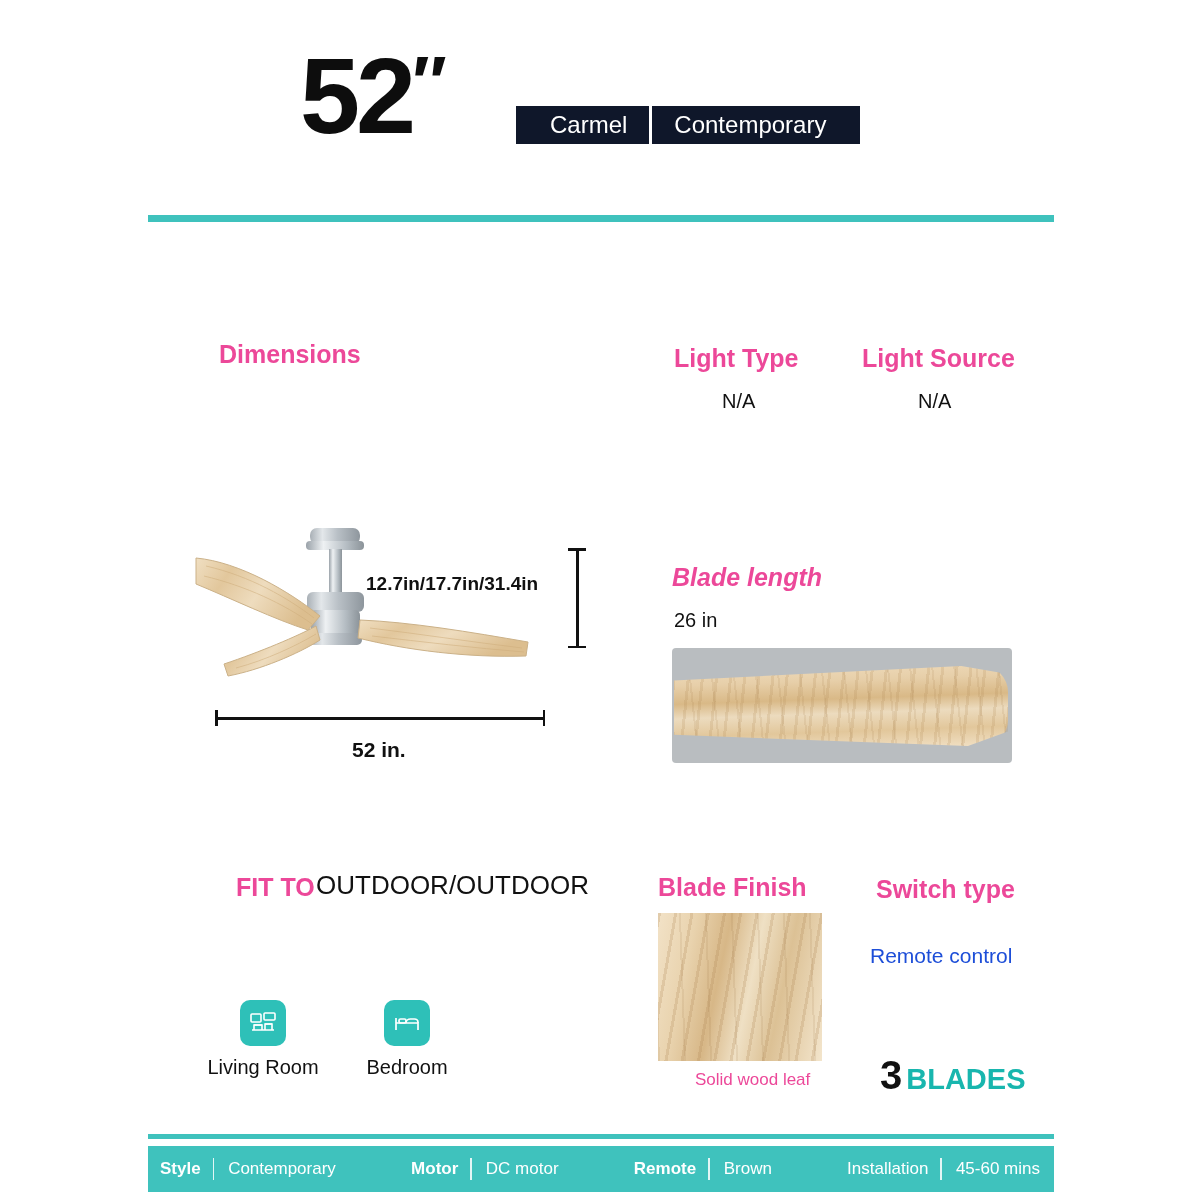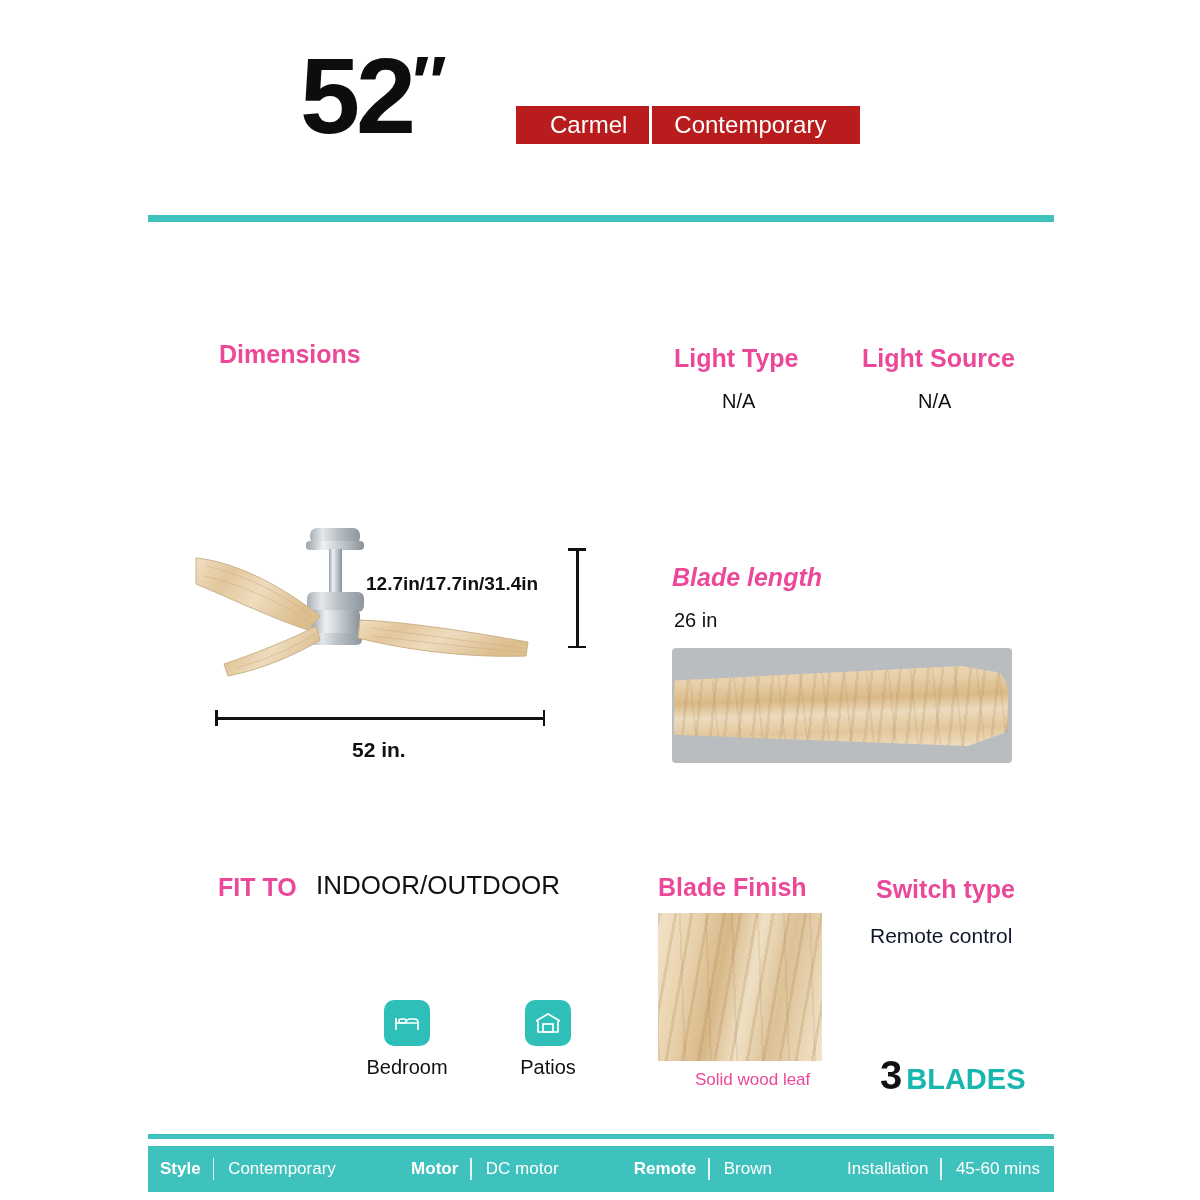--- a/index.html
+++ b/index.html
@@ -21,21 +21,21 @@
   }
   .size-inch {
     font-size: 72px; font-weight: 700; vertical-align: top;
     position: relative; top: 4px; letter-spacing: 0;
   }
   .name-bar {
     position: absolute; left: 516px; top: 106px;
     height: 38px; display: flex; align-items: stretch;
   }
   .name-bar .seg {
-    background: #b91c1c; color: #ffffff;
+    background: #0f172a; color: #ffffff;
     font-size: 24px; display: flex; align-items: center;
     padding: 0 18px;
   }
   .name-bar .seg.first { padding-left: 34px; padding-right: 22px; }
   .name-bar .divider { width: 3px; background: #ffffff; }
   .name-bar .seg.last { padding-right: 34px; padding-left: 22px; }
 
   .header-rule {
     position: absolute; left: 148px; top: 215px;
     width: 906px; height: 7px; background: #3fc2bd;
@@ -96,21 +96,21 @@
     clip-path: polygon(0% 18%, 86% 0%, 100% 10%, 100% 82%, 88% 100%, 0% 86%);
   }
   .blade-grain {
     position: absolute; inset: 0;
     background:
       repeating-linear-gradient(96deg, rgba(176,137,85,0.20) 0 3px, rgba(176,137,85,0) 3px 14px),
       repeating-linear-gradient(84deg, rgba(160,120,70,0.13) 0 2px, rgba(160,120,70,0) 2px 22px);
   }
 
   
-  .lbl-fitto { position: absolute; left: 218px; top: 873px; }
+  .lbl-fitto { position: absolute; left: 236px; top: 873px; }
   .val-fitto { position: absolute; left: 316px; top: 870px; font-size: 26px; color: #111; }
 
   .rooms { position: absolute; left: 190px; top: 1000px; width: 400px; height: 100px; }
   .room { position: absolute; width: 150px; text-align: center; }
   .room .icon-box {
     width: 46px; height: 46px; margin: 0 auto 10px auto;
     border-radius: 10px; background: #2ec0b8;
     display: flex; align-items: center; justify-content: center;
     color: #ffffff;
   }
@@ -131,21 +131,21 @@
   .finish-swatch .grain {
     position: absolute; inset: 0;
     background:
       repeating-linear-gradient(100deg, rgba(170,128,78,0.22) 0 3px, rgba(170,128,78,0) 3px 16px),
       repeating-linear-gradient(88deg, rgba(150,110,62,0.12) 0 2px, rgba(150,110,62,0) 2px 26px);
   }
   .finish-cap { position: absolute; left: 695px; top: 1070px; font-size: 17px; color: #ec4899; }
 
   
   .lbl-switch { position: absolute; left: 876px; top: 875px; }
-  .val-switch { position: absolute; left: 870px; top: 924px; font-size: 21px; color: #0f172a; }
+  .val-switch { position: absolute; left: 870px; top: 944px; font-size: 21px; color: #1d4ed8; }
 
   .blades-count { position: absolute; left: 880px; top: 1053px; display: flex; align-items: baseline; }
   .blades-count .num { font-size: 40px; font-weight: 700; color: #111; }
   .blades-count .word { font-size: 29px; font-weight: 700; color: #18b6ae; margin-left: 4px; }
 
   
   .footer-rule {
     position: absolute; left: 148px; top: 1134px;
     width: 906px; height: 5px; background: #3fc2bd;
   }
@@ -248,43 +248,44 @@
 
   <div class="h-teal lbl-blade-length">Blade length</div>
   <div class="txt val-blade-length">26 in</div>
   <div class="blade-photo">
     <div class="blade-shape">
       <div class="blade-grain"></div>
     </div>
   </div>
 
   <div class="h-teal lbl-fitto">FIT TO</div>
-  <div class="val-fitto">INDOOR/OUTDOOR</div>
+  <div class="val-fitto">OUTDOOR/OUTDOOR</div>
 
   <div class="rooms">
+    <div class="room r1">
+      <div class="icon-box">
+        <svg width="28" height="26" viewBox="0 0 28 26" fill="none" stroke="#ffffff" stroke-width="1.6">
+          <rect x="2" y="4" width="10" height="8" rx="1"></rect>
+          <rect x="15" y="3" width="11" height="7" rx="1"></rect>
+          <path d="M3 20h22M5 20v-5h8v5M16 20v-6h7v6"></path>
+          <path d="M5 15h8M16 14h7"></path>
+        </svg>
+      </div>
+      <div class="cap">Living Room</div>
+    </div>
     <div class="room r2">
       <div class="icon-box">
         <svg width="28" height="24" viewBox="0 0 28 24" fill="none" stroke="#ffffff" stroke-width="1.7">
           <path d="M3 19v-12M3 12h22v7M25 19v-4"></path>
           <rect x="6" y="8" width="7" height="4" rx="1.5"></rect>
           <path d="M13 12c0-2.4 2-4 4.5-4h4c1.9 0 3.5 1.5 3.5 3.3V12"></path>
         </svg>
       </div>
       <div class="cap">Bedroom</div>
     </div>
-    <div class="room r3">
-      <div class="icon-box">
-        <svg width="28" height="24" viewBox="0 0 28 24" fill="none" stroke="#ffffff" stroke-width="1.7">
-          <path d="M2 10 14 3l12 7"></path>
-          <path d="M4 10v11h20V10"></path>
-          <rect x="9" y="13" width="10" height="8"></rect>
-        </svg>
-      </div>
-      <div class="cap">Patios</div>
-    </div>
   </div>
 
   <div class="h-teal lbl-blade-finish">Blade Finish</div>
   <div class="finish-swatch">
     <div class="grain"></div>
   </div>
   <div class="finish-cap">Solid wood leaf</div>
 
   <div class="h-teal lbl-switch">Switch type</div>
   <div class="val-switch">Remote control</div>

